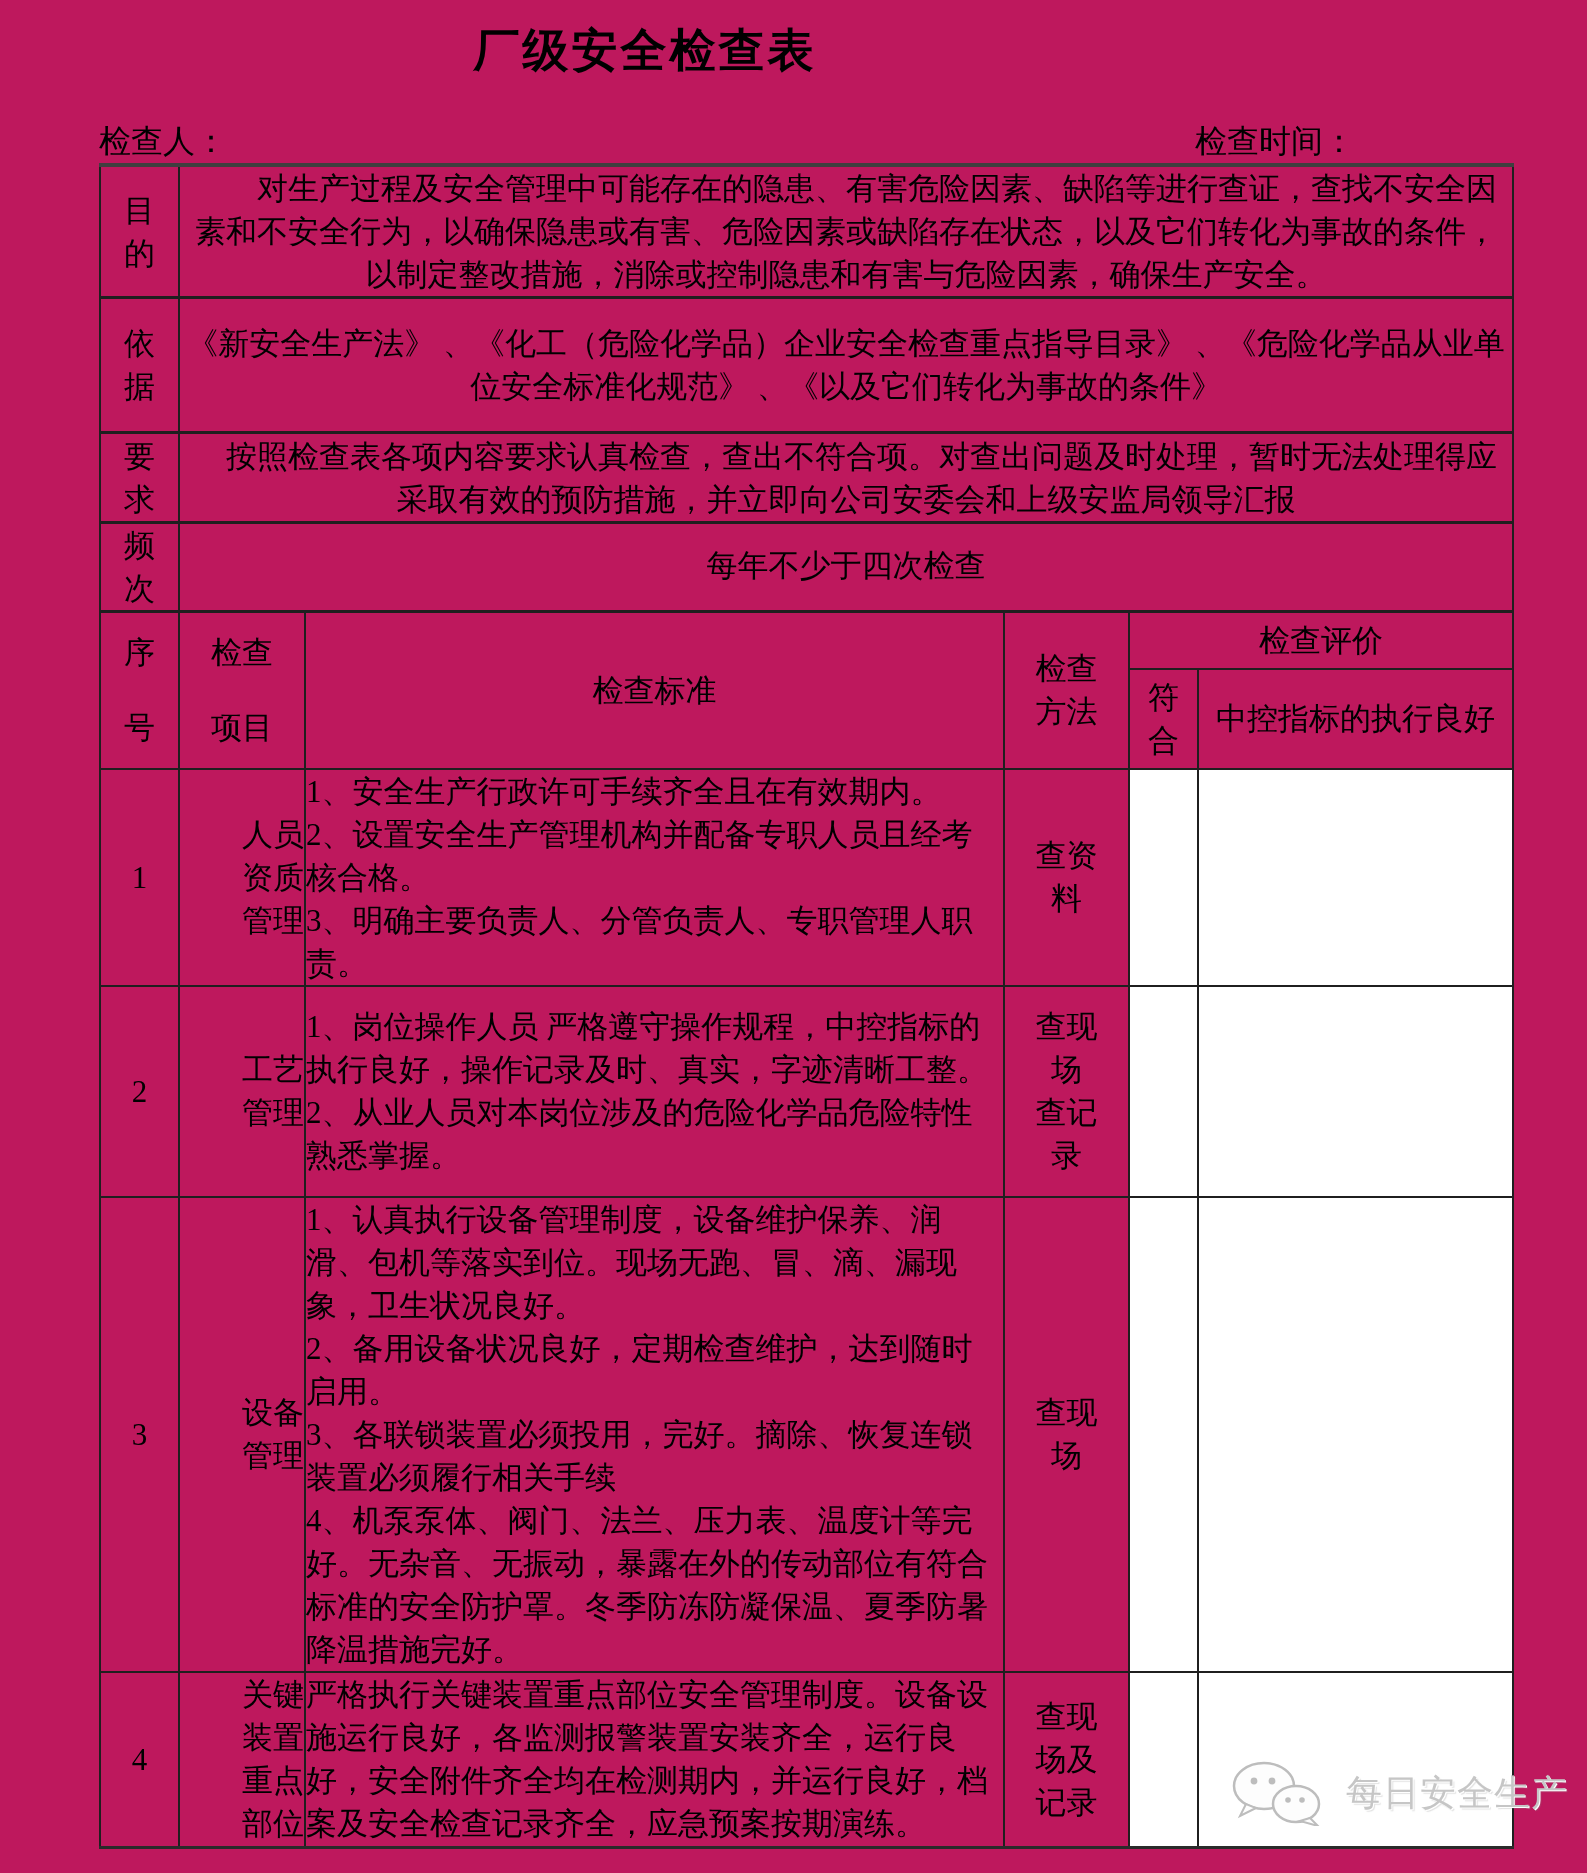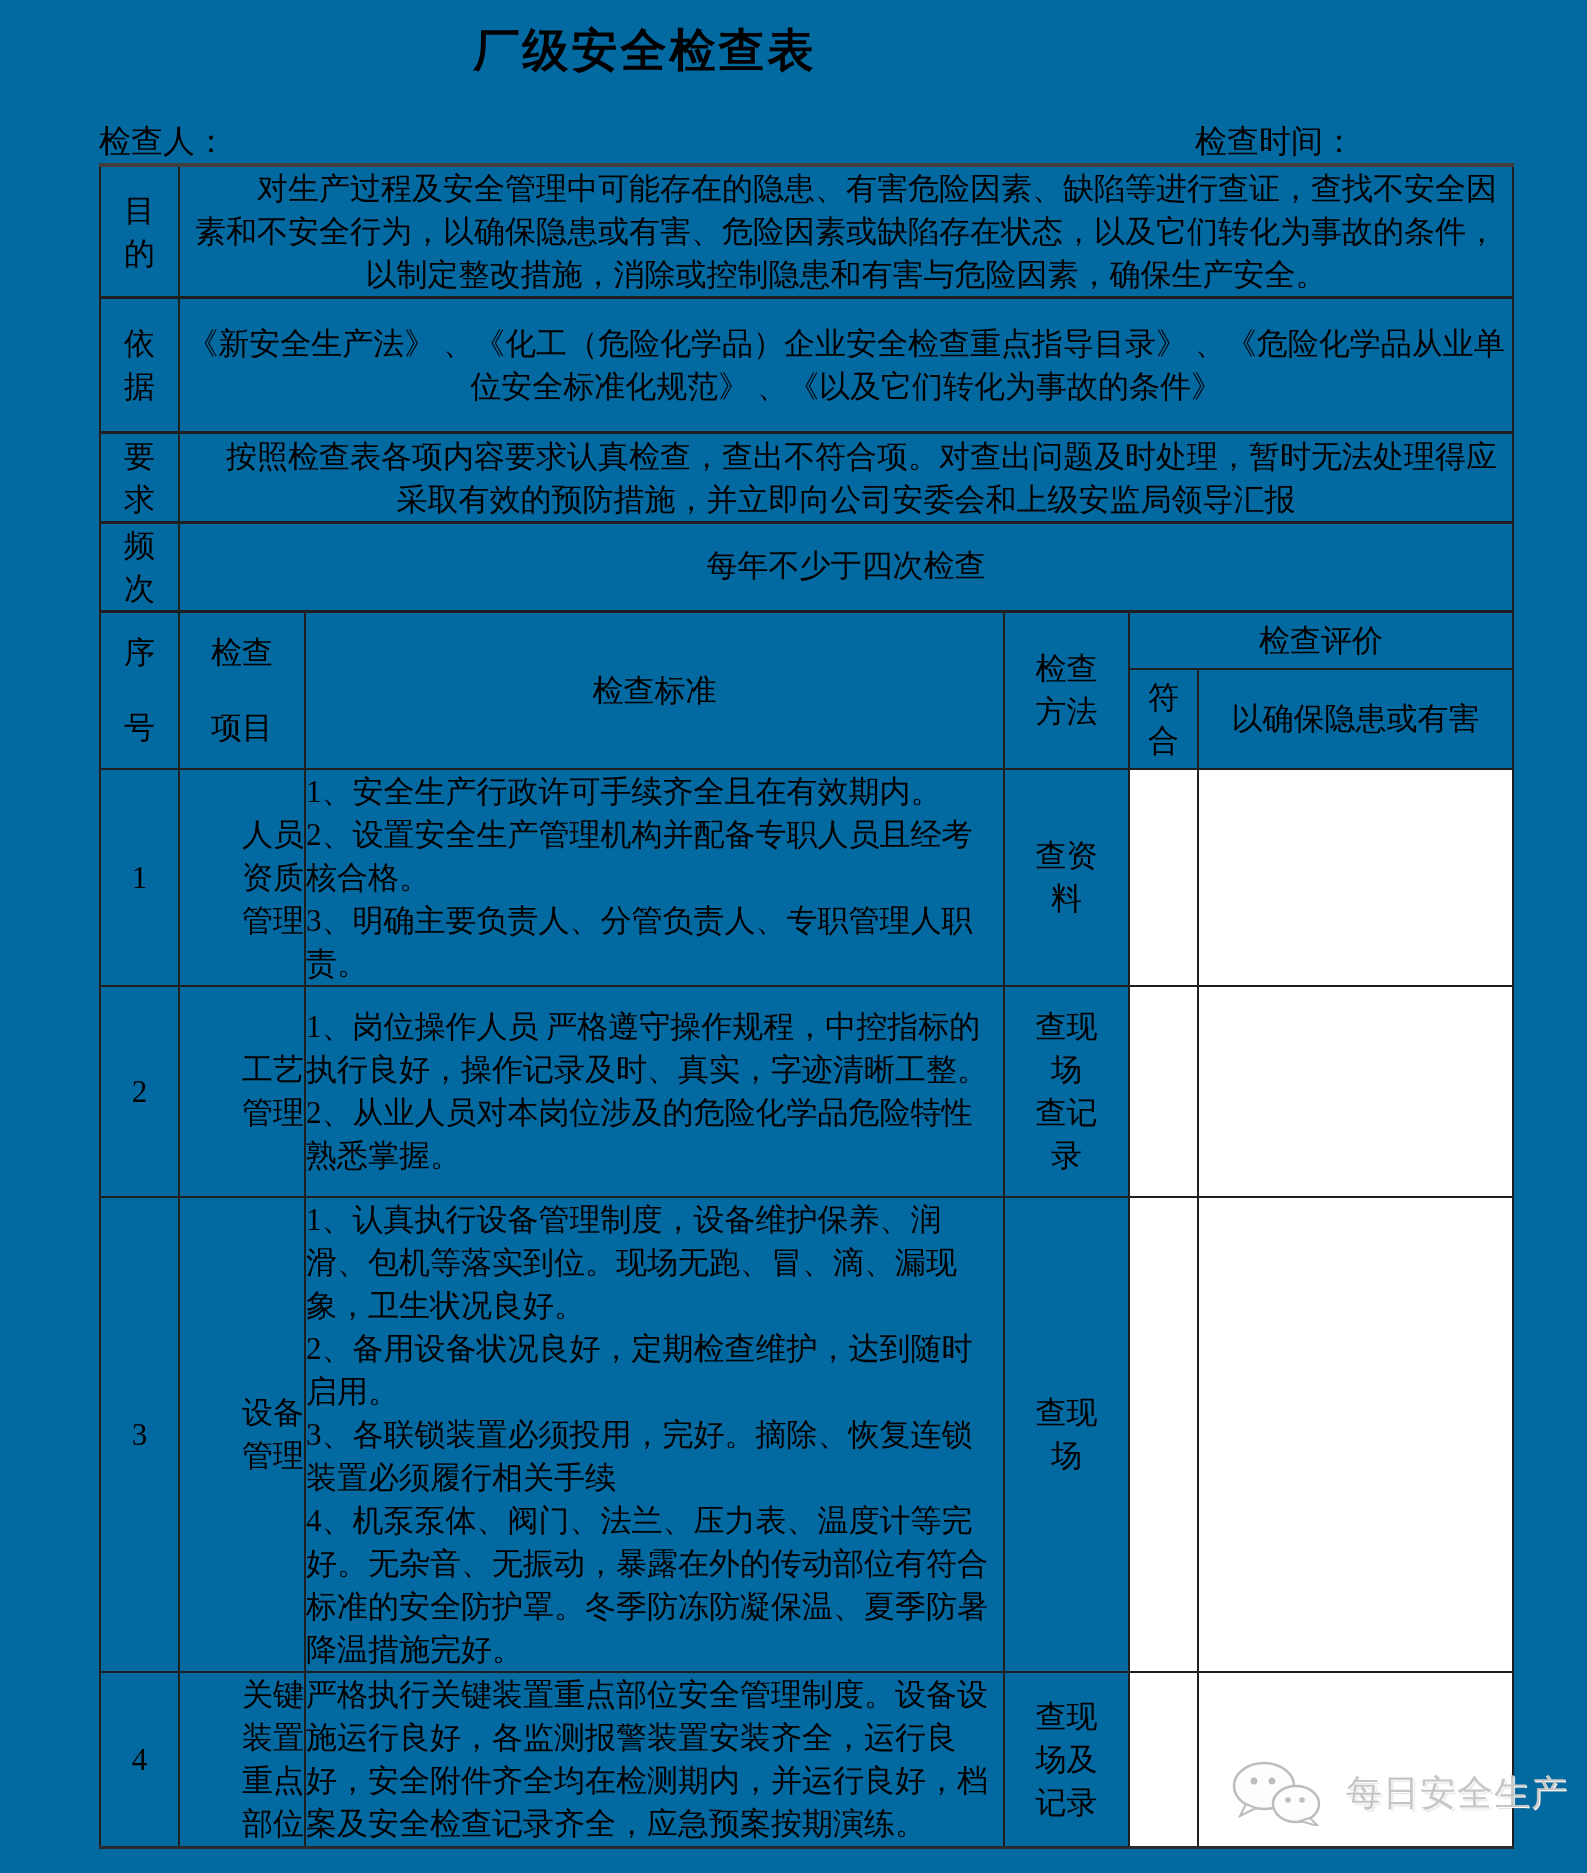--- a/index.html
+++ b/index.html
@@ -1,20 +1,20 @@
 <!DOCTYPE html>
 <html><head>
 <meta charset="utf-8">
 <style>
   html,body{margin:0;padding:0;background:#ffffff;}
   .page{
     position:relative;
     width:1587px;
     height:1873px;
-    background:#0369a1;
+    background:#be185d;
     overflow:hidden;
     font-family:"Liberation Serif","DejaVu Serif",serif;
     color:#000;
   }
   .title{
     position:absolute;
     top:20px;
     left:0;
     width:1290px;
     text-align:center;
@@ -166,21 +166,21 @@
       <td class="hd tall2" rowspan="2">检查
 项目</td>
       <td class="hd std-h" rowspan="2">检查标准</td>
       <td class="hd mth-h" rowspan="2">检查
 方法</td>
       <td class="hd" colspan="2">检查评价</td>
     </tr>
     <tr style="height:100px">
       <td class="hd conform-h">符
 合</td>
-      <td class="hd">以确保隐患或有害</td>
+      <td class="hd">中控指标的执行良好</td>
     </tr>
 
     <tr style="height:211px">
       <td class="seq">1</td>
       <td class="item">人员
 资质
 管理</td>
       <td class="std">
         <div>1、安全生产行政许可手续齐全且在有效期内。</div>
         <div>2、设置安全生产管理机构并配备专职人员且经考核合格。</div>

